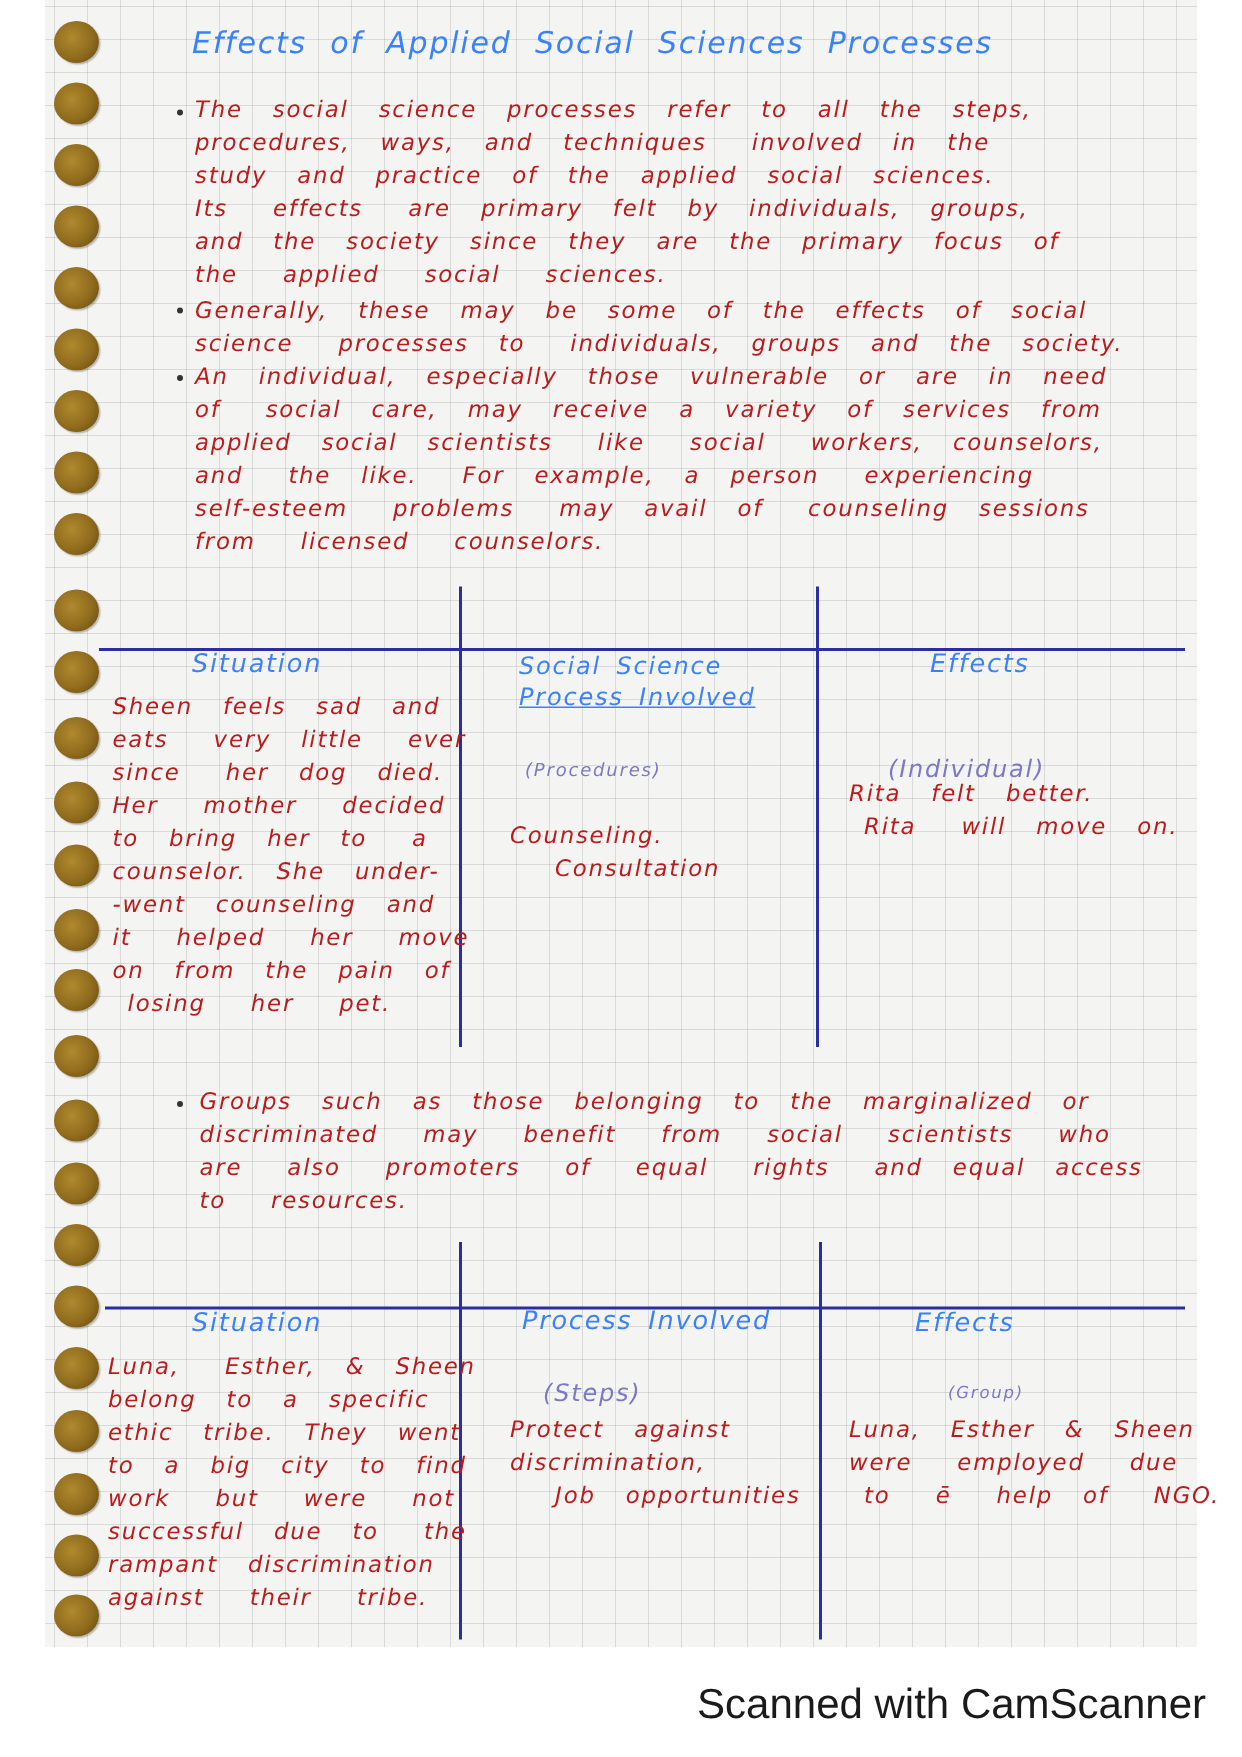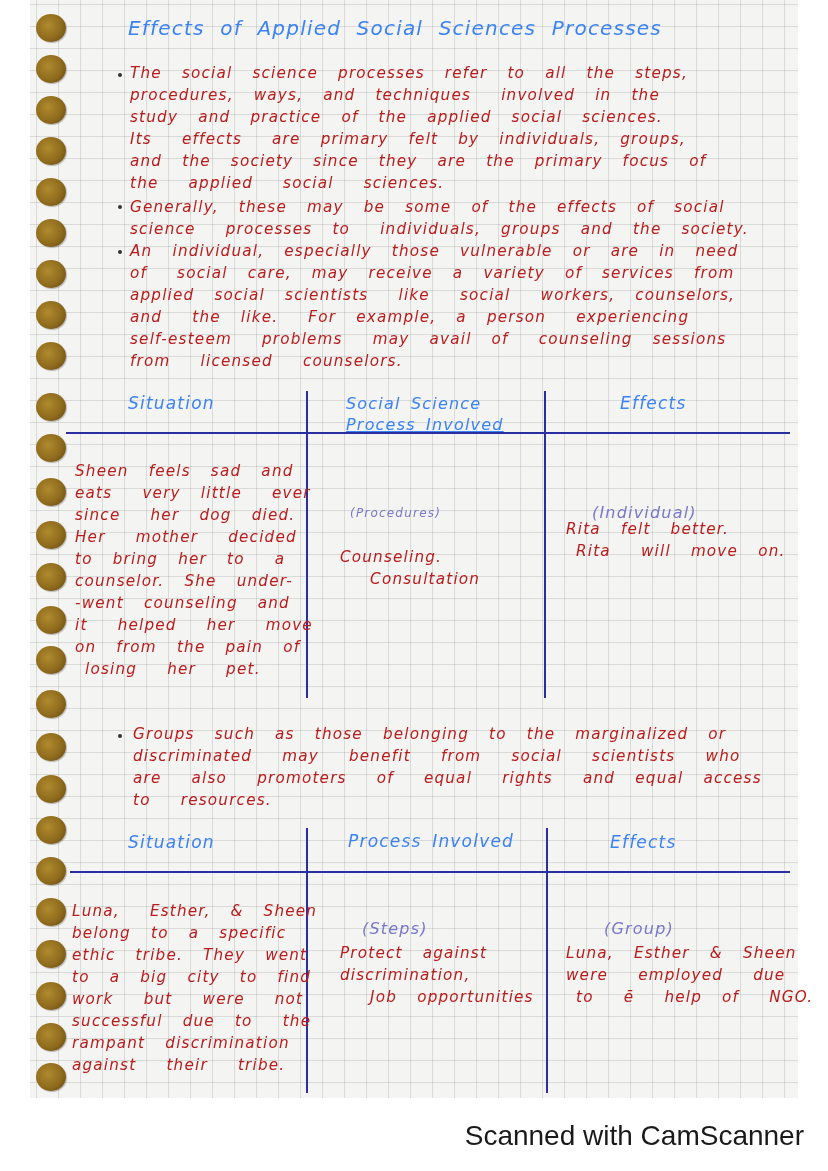--- a/index.html
+++ b/index.html
@@ -33,21 +33,21 @@
   }
   .para {
     position:absolute; left:130px; font-size:15.2px; line-height:22px;
     white-space:pre; margin:0;
   }
   .bullet {
     position:absolute; width:4px; height:4px; border-radius:50%; background:#333;
   }
   .hline { position:absolute; height:2px; background:#2a2ea0; }
   .vline { position:absolute; width:2px; background:#2a2ea0; }
-  .th { position:absolute; font-size:17px; }
+  .th { position:absolute; font-size:17px;margin-top:40px; }
   .cell { position:absolute; font-size:15.2px; line-height:22px; white-space:pre; margin:0; }
   .underline { text-decoration:underline; text-decoration-thickness:1px; }
   .footer {
     position:absolute; right:24px; top:1120px; font-family:"Liberation Sans", sans-serif;
     font-size:28px; color:#1a1a1a;
   }
 </style>
 </head>
 <body>
 
@@ -152,19 +152,19 @@
 ethic  tribe.  They  went
 to  a  big  city  to  find
 work   but   were   not
 successful  due  to   the
 rampant  discrimination
 against   their   tribe.</pre>
   <div class="cell hw lightblue" style="left:362px; top:918px; font-size:16px">(Steps)</div>
   <pre class="cell hw" style="left:340px; top:942px">Protect  against
 discrimination,
    Job  opportunities</pre>
-  <div class="cell hw lightblue" style="left:604px; top:918px; font-size:16px">(Group)</div>
+  <div class="cell hw lightblue" style="left:632px; top:918px; font-size:11px">(Group)</div>
   <pre class="cell hw" style="left:566px; top:942px">Luna,  Esther  &amp;  Sheen
 were   employed   due
  to   ē   help  of   NGO.</pre>
 </div>
 
 <div class="footer">Scanned with CamScanner</div>
 
 </body></html>

